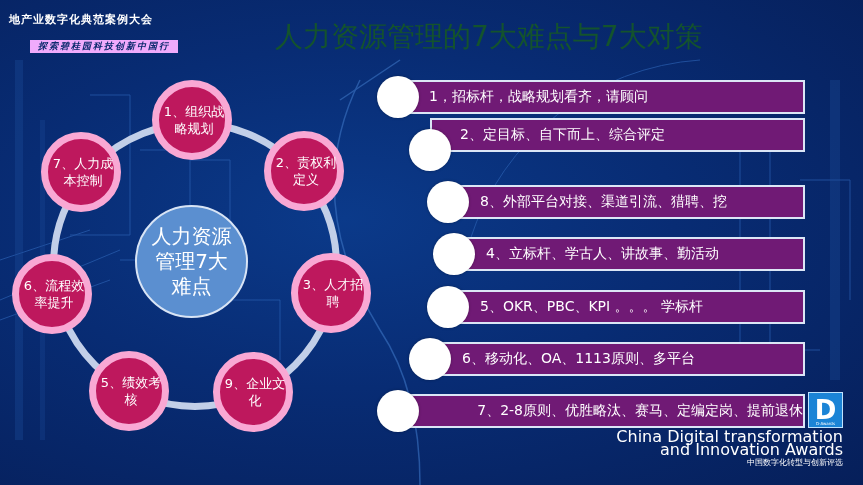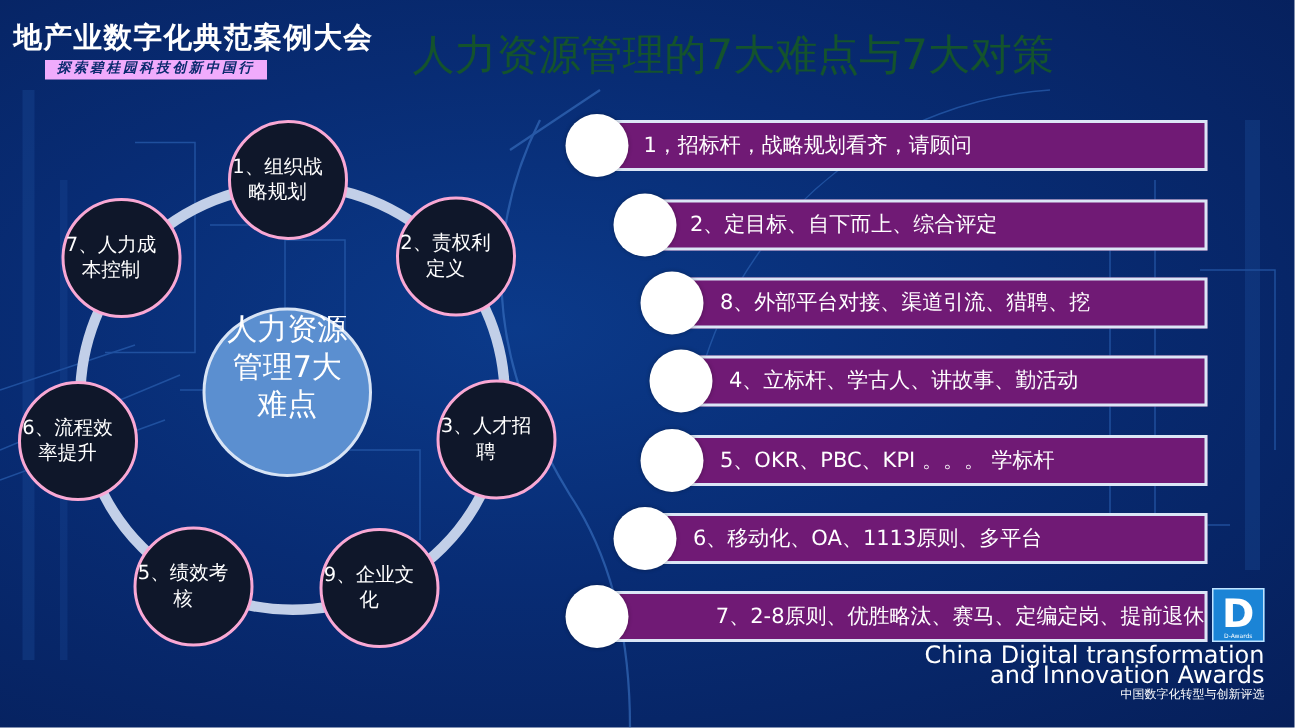--- a/index.html
+++ b/index.html
@@ -1,30 +1,30 @@
 <!DOCTYPE html>
 <html><head>
 <meta charset="utf-8">
 <style>
   html,body{margin:0;padding:0;}
   body{width:863px;height:485px;overflow:hidden;position:relative;
     background:radial-gradient(ellipse at 40% 45%, #0b3a8a 0%, #082c74 45%, #061f5a 100%);
     font-family:"DejaVu Sans","Liberation Sans",sans-serif;color:#fff;}
   .bg-lines{position:absolute;inset:0;pointer-events:none;}
-  .event-title{position:absolute;left:9px;top:12px;font-size:19px;font-weight:bold;letter-spacing:1px;color:#fff;}
+  .event-title{position:absolute;left:9px;top:12px;font-size:11px;font-weight:bold;letter-spacing:1px;color:#fff;}
   .event-sub{position:absolute;left:30px;top:40px;width:148px;height:13px;background:#f0abfc;color:#0b2a6e;
     font-size:9px;font-weight:bold;font-style:italic;text-align:center;line-height:13px;letter-spacing:2px;}
   .main-title{position:absolute;left:275px;top:18px;font-size:28px;color:#14532d;letter-spacing:0px;white-space:nowrap;}
   .ring{position:absolute;left:50px;top:120px;width:290px;height:290px;border-radius:50%;
     border:7px solid #c2cfe8;box-sizing:border-box;}
-  .node{position:absolute;border-radius:50%;background:#0f172a;border:2px solid #f9a8d4;box-sizing:border-box;
-    display:flex;align-items:center;justify-content:flex-start;text-align:center;color:#fff;font-size:13px;line-height:17px;}
+  .node{position:absolute;border-radius:50%;background:#be185d;border:7px solid #f9a8d4;box-sizing:border-box;
+    display:flex;align-items:center;justify-content:flex-end;text-align:center;color:#fff;font-size:13px;line-height:17px;}
   .node span{width:62px;}
   .center{position:absolute;left:135px;top:205px;width:113px;height:113px;border-radius:50%;
-    background:#5b8fd0;border:2px solid #d8e4f5;box-sizing:border-box;display:flex;justify-content:center;
+    background:#5b8fd0;border:2px solid #d8e4f5;box-sizing:border-box;display:flex;align-items:center;justify-content:center;
     text-align:center;font-size:20px;line-height:25px;color:#fff;}
   .center span{width:80px;}
   .bar{position:absolute;height:34px;background:#701a75;border:2px solid #dbe6f6;box-sizing:border-box;
     display:flex;align-items:center;color:#fff;font-size:14px;white-space:nowrap;}
   .dot{position:absolute;width:42px;height:42px;border-radius:50%;background:#fff;box-shadow:0 0 3px rgba(0,0,0,.3);}
   .logo{position:absolute;left:808px;top:392px;width:33px;height:34px;background:#1b84d6;border:1px solid #bfe3ff;
     display:flex;align-items:center;justify-content:center;font-size:26px;font-weight:bold;color:#fff;}
   .logo small{position:absolute;bottom:1px;font-size:4px;font-weight:normal;}
   .award{position:absolute;right:20px;text-align:right;font-size:16px;color:#fff;font-weight:normal;line-height:13px;}
 </style>
@@ -86,21 +86,21 @@
   </div>
 <div class="node" style="left:41px;top:132px;width:80px;height:80px;">
   <span>7、人力成本控制</span>
   </div>
 
 <div class="bar" style="left:400px;top:80px;width:405px;padding-left:27px;">
   <span>1，招标杆，战略规划看齐，请顾问</span>
   </div>
 <div class="dot" style="left:377px;top:76px;"></div>
 
-<div class="bar" style="left:430px;top:133px;width:375px;padding-left:28px;">
+<div class="bar" style="left:430px;top:118px;width:375px;padding-left:28px;">
   <span>2、定目标、自下而上、综合评定</span>
   </div>
 <div class="dot" style="left:409px;top:129px;"></div>
 
 <div class="bar" style="left:450px;top:185px;width:355px;padding-left:28px;">
   <span>8、外部平台对接、渠道引流、猎聘、挖</span>
   </div>
 <div class="dot" style="left:427px;top:181px;"></div>
 
 <div class="bar" style="left:456px;top:237px;width:349px;padding-left:28px;">

